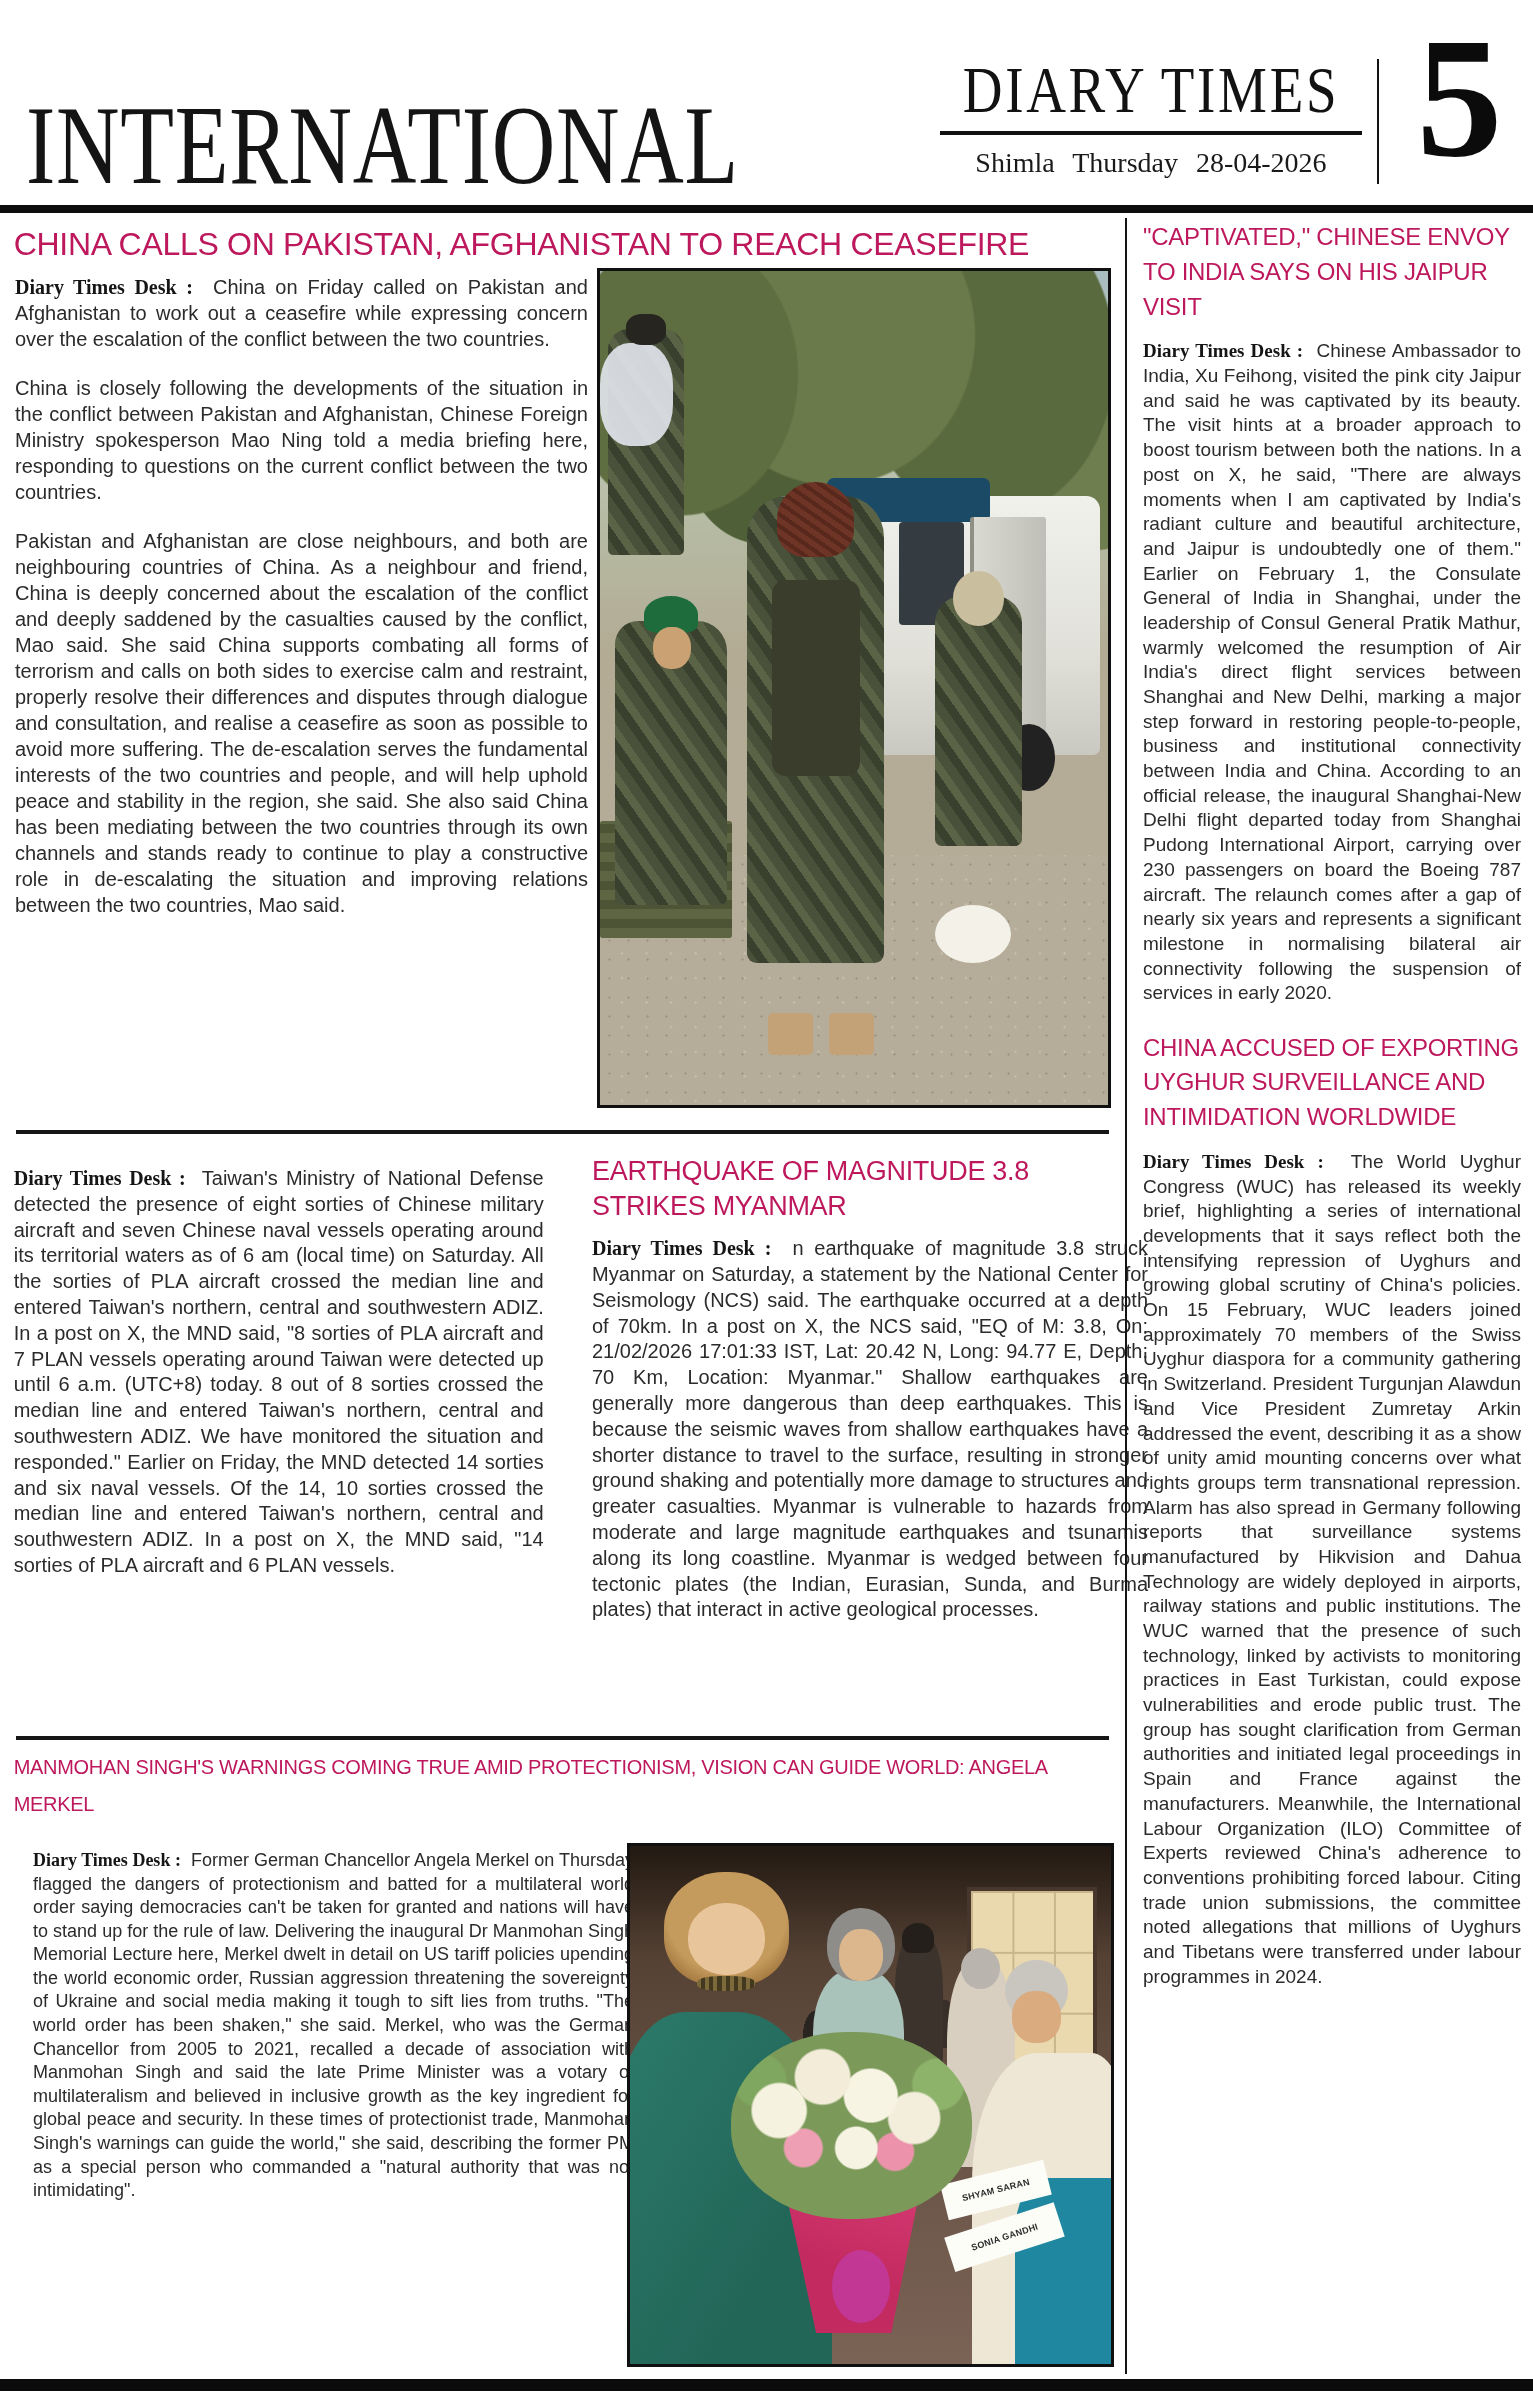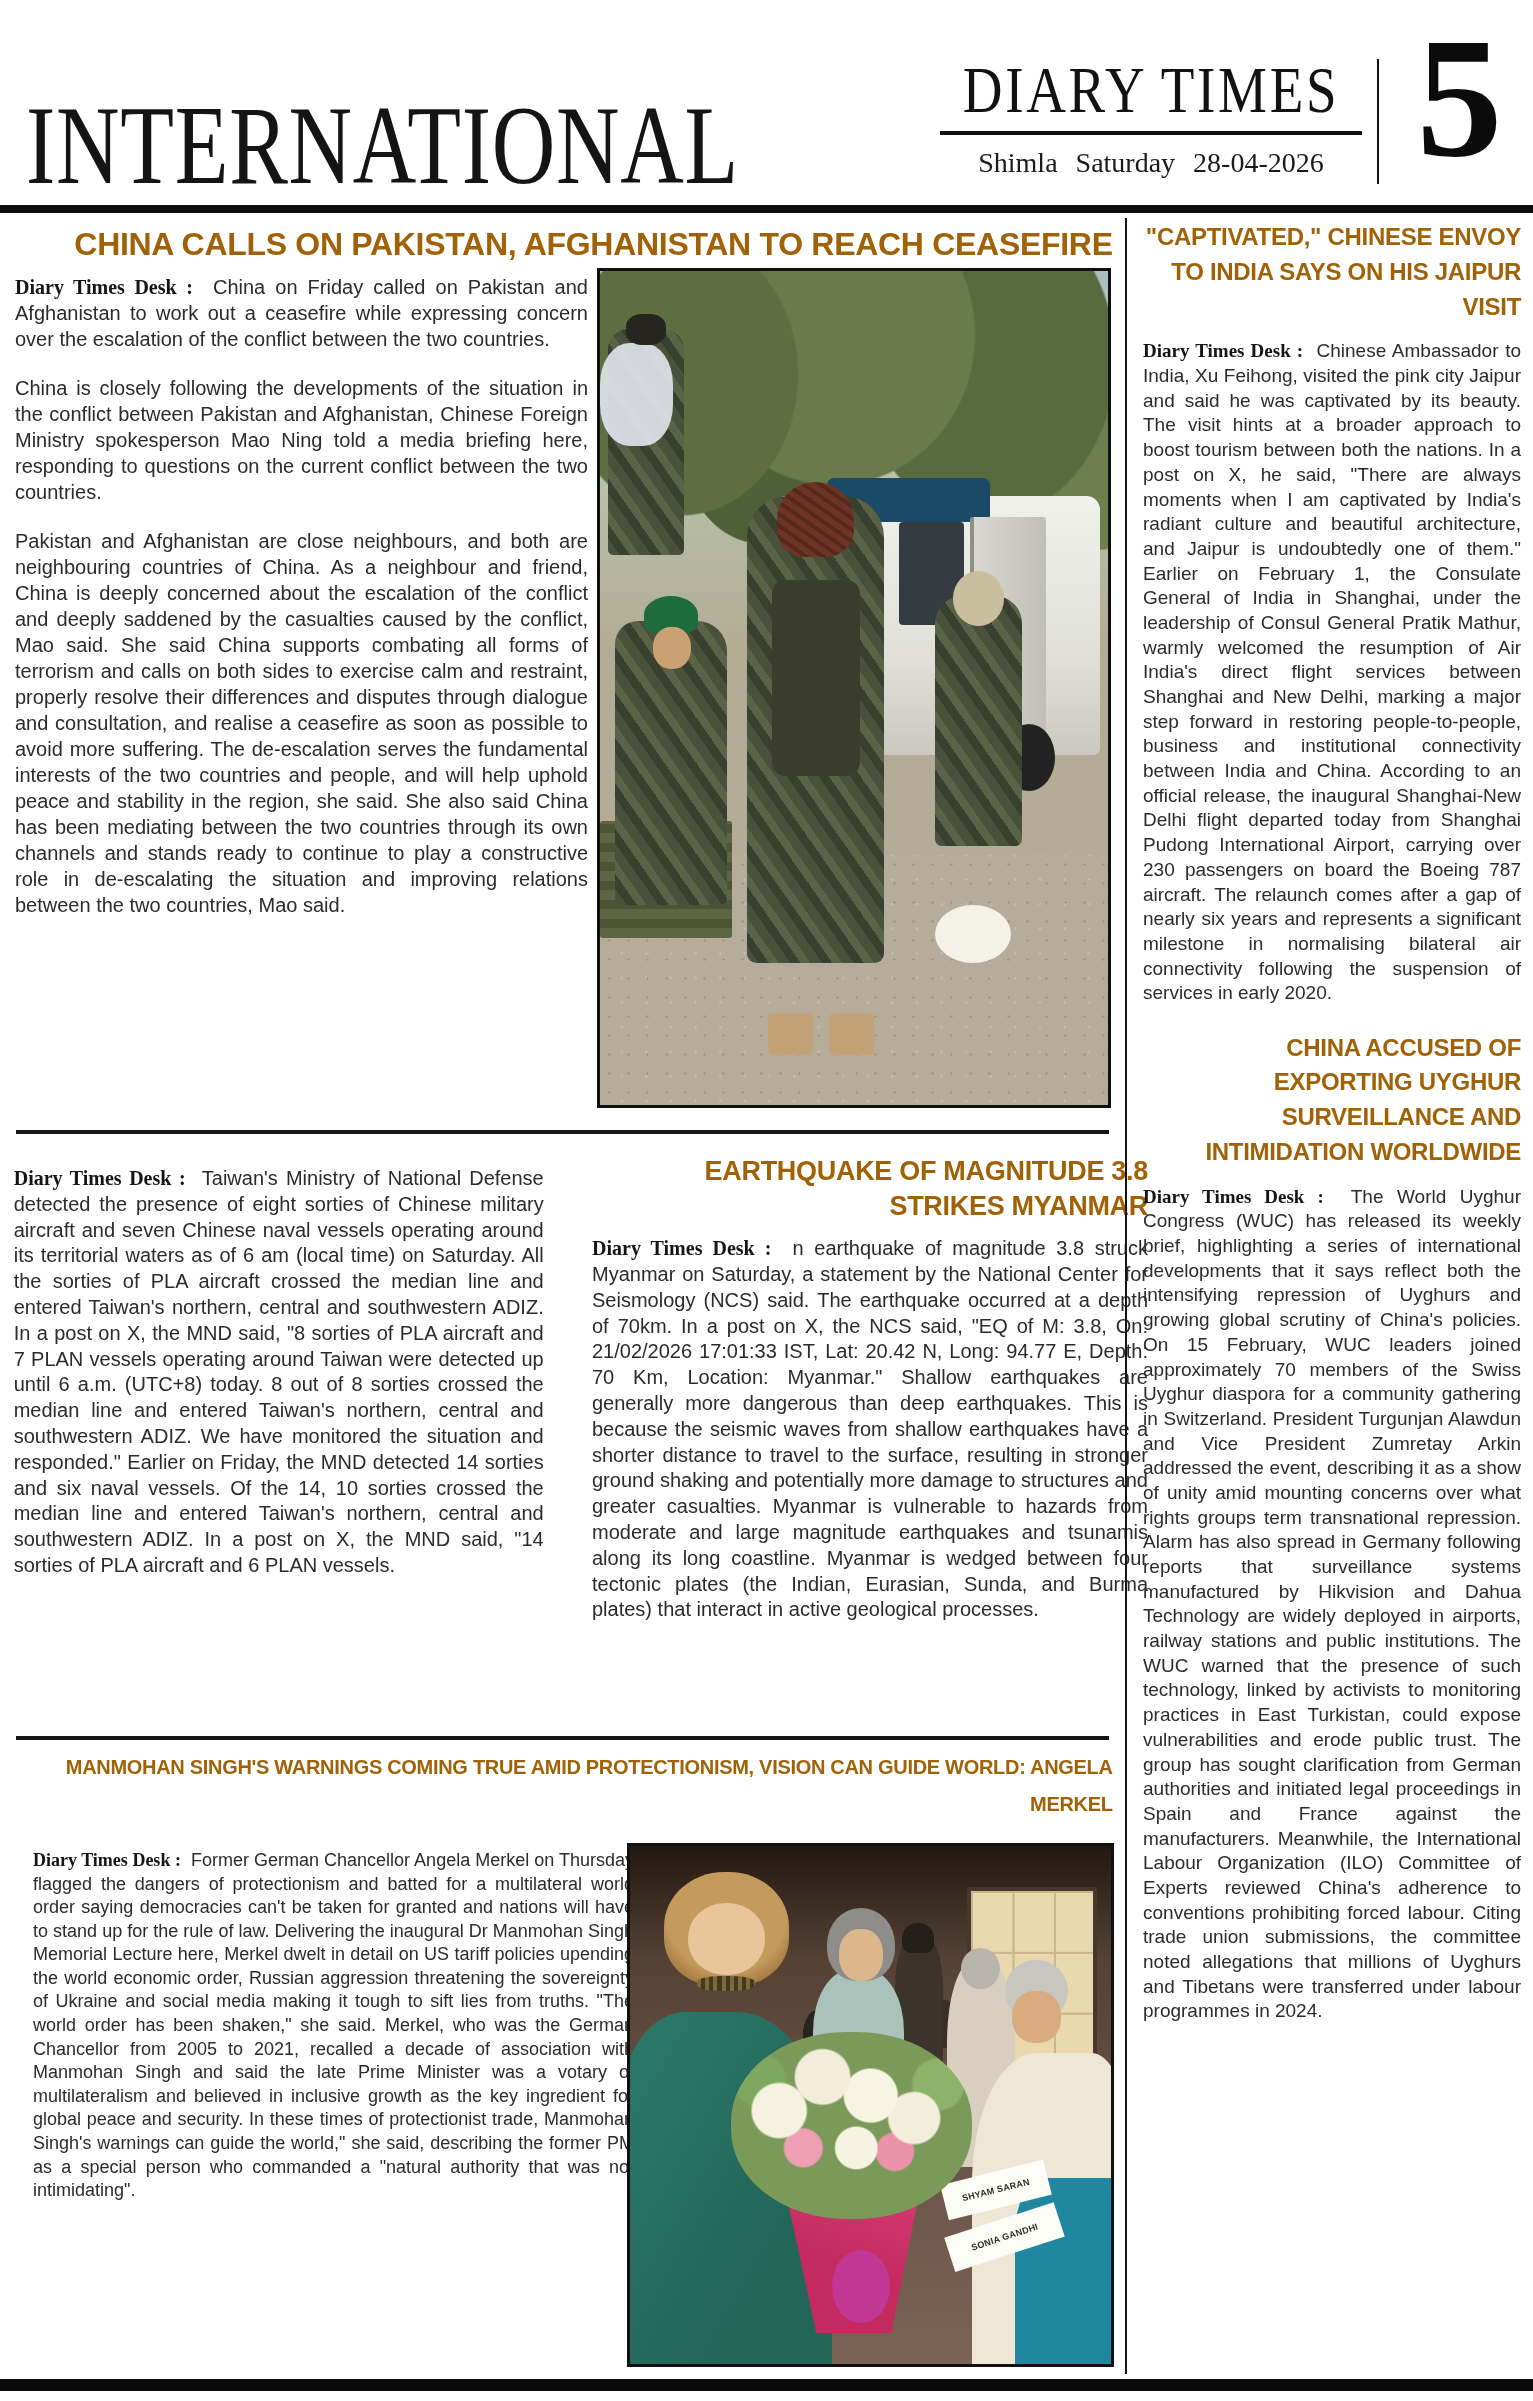--- a/index.html
+++ b/index.html
@@ -26,21 +26,21 @@
   }
   .mast-vline{position:absolute;left:1377px;top:59px;width:2.1px;height:125px;background:#121212;}
   .page-number{
     position:absolute;left:1396px;top:11px;width:127px;text-align:center;
     font-family:"Liberation Serif", serif;font-weight:bold;font-size:172px;line-height:1;color:#0b0b0b;
   }
   .rule-top{position:absolute;left:0;top:205px;width:1533px;height:7.5px;background:#0d0d0d;}
 
   
   .headline{
-    font-weight:bold;color:#a16207;text-align:right;letter-spacing:-0.3px;
+    font-weight:normal;color:#be185d;text-align:left;letter-spacing:-0.3px;
   }
   .body-text{
     text-align:justify;color:#2b2b2b;
   }
   .desk{font-weight:bold;color:#151515;font-family:Liberation Serif, serif;}
   .body-text p{margin:0 0 23px 0;}
   .body-text p:last-child{margin-bottom:0;}
 
   #h-ceasefire{position:absolute;left:13.7px;top:226px;width:1099px;font-size:32px;line-height:1.15;}
   #b-ceasefire{position:absolute;left:15px;top:274px;width:573px;font-size:20px;line-height:1.3;}
@@ -154,21 +154,21 @@
 </head>
 <body>
 
 <div>
   <div class="intl-title">INTERNATIONAL</div>
   <div class="masthead">
     <div class="masthead-title">DIARY TIMES</div>
     <div class="masthead-rule"></div>
     <div class="masthead-date">
       <span>Shimla</span>
-      <span>Saturday</span>
+      <span>Thursday</span>
       <span>28-04-2026</span>
     </div>
   </div>
   <div class="mast-vline"></div>
   <div class="page-number">5</div>
   <div class="rule-top"></div>
 </div>
 
 <div id="h-ceasefire" class="headline">CHINA CALLS ON PAKISTAN, AFGHANISTAN TO REACH CEASEFIRE</div>
 <div id="b-ceasefire" class="body-text">

